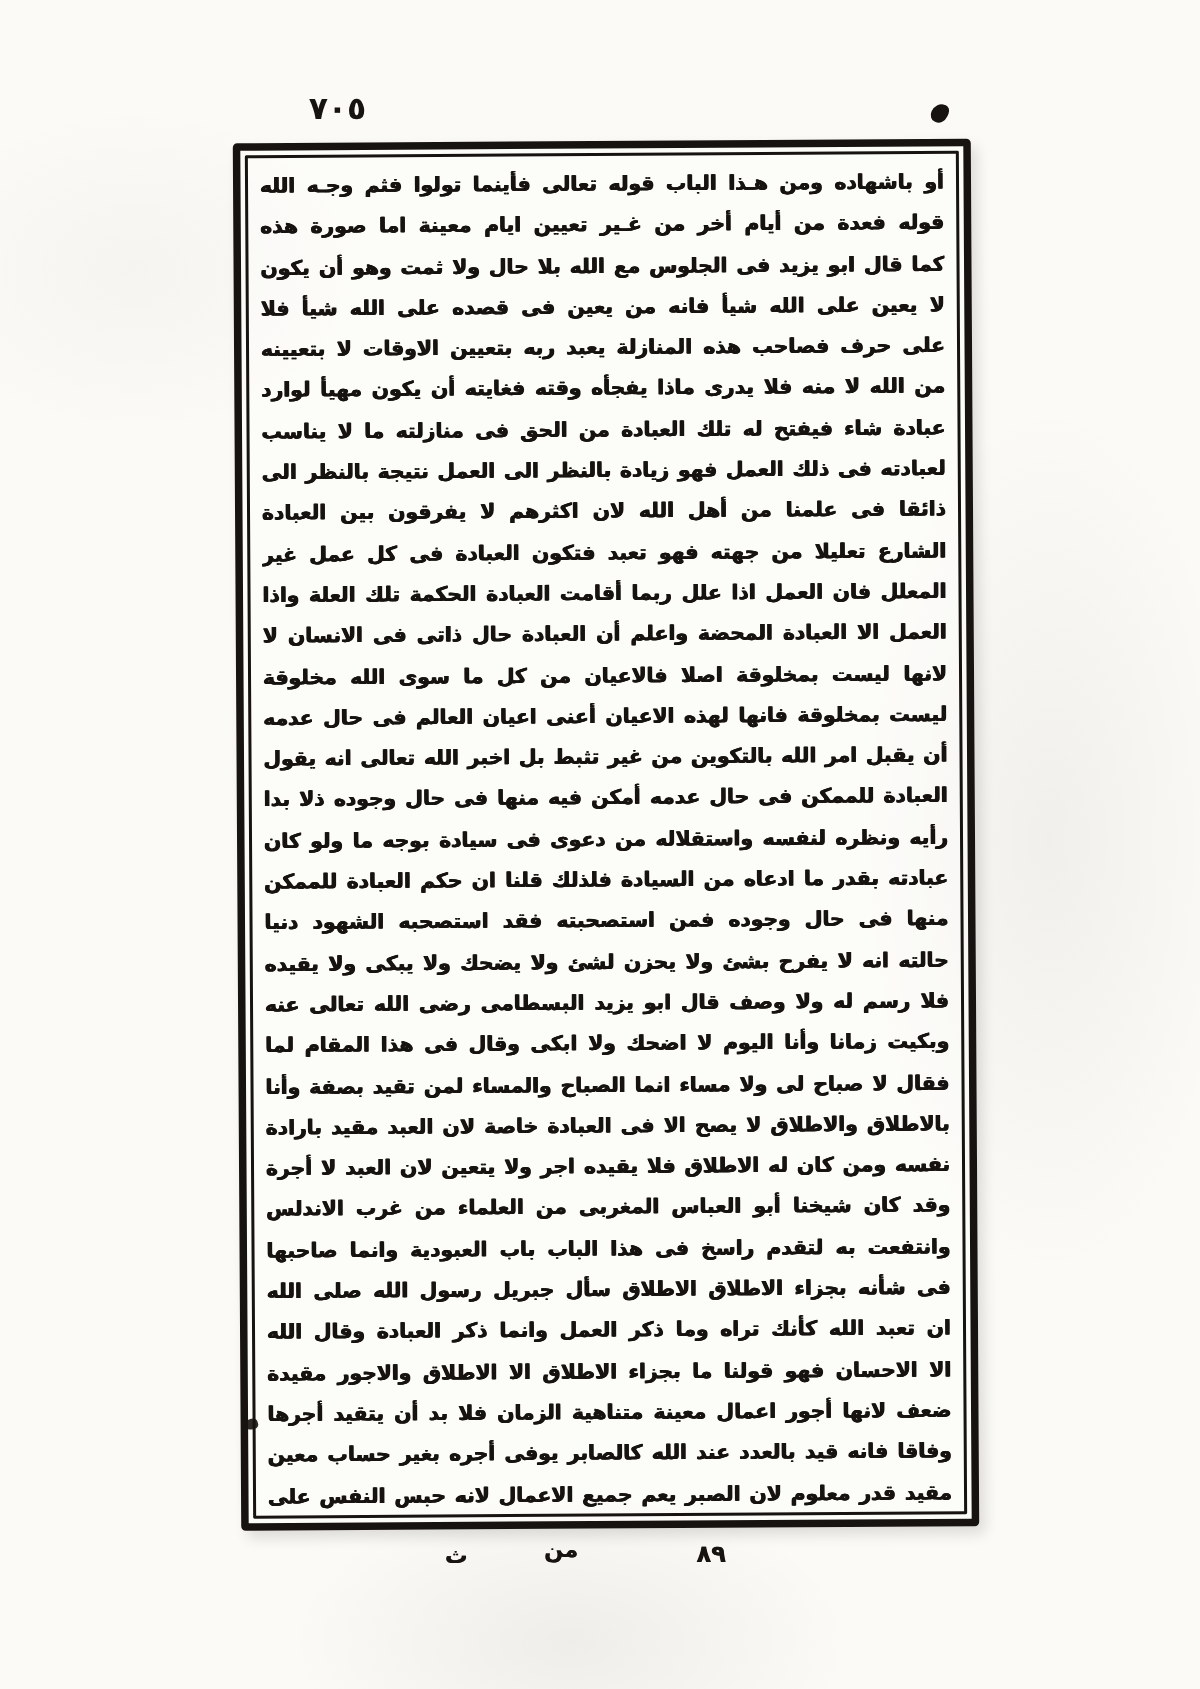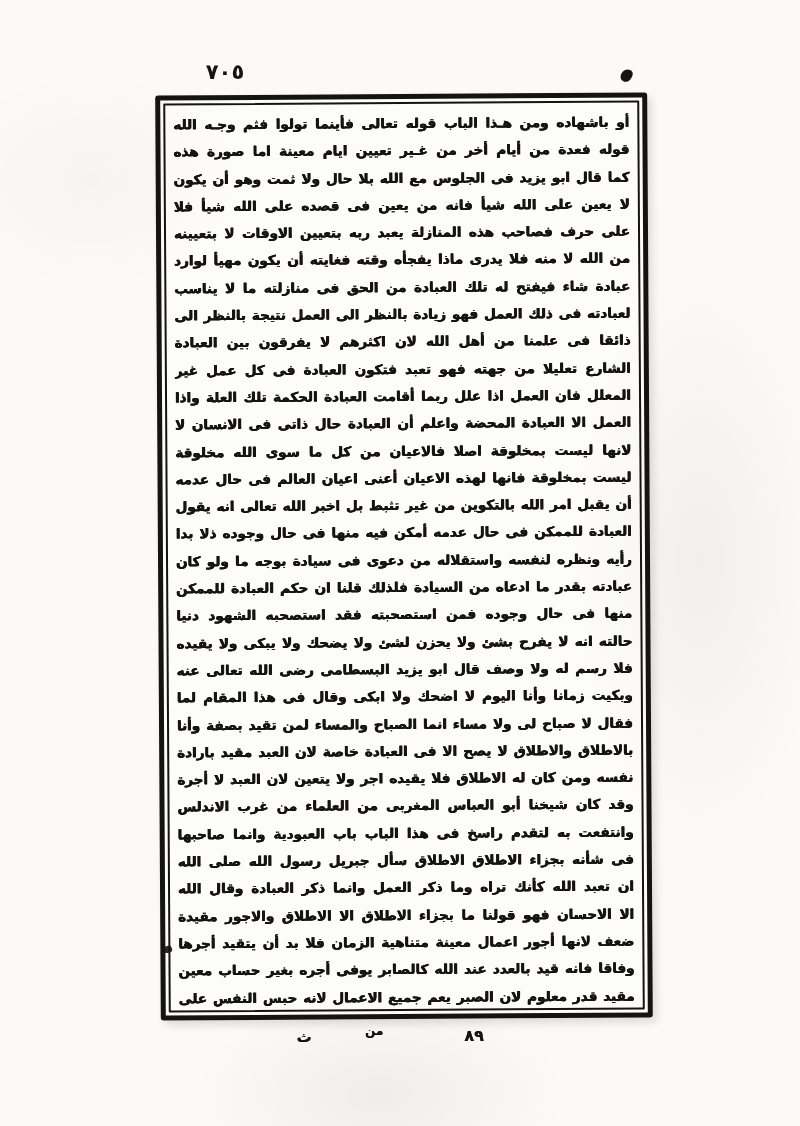--- a/index.html
+++ b/index.html
@@ -81,21 +81,21 @@
     word-spacing: 1px;
     white-space: normal;
   }
   .footer-mark {
     position: absolute;
     color: var(--ink, #171310);
     font-weight: 700;
     text-shadow: 0.3px 0 0 currentColor;
   }
   .quire    { left: 452px; top: 1026px; width: 44px; text-align: center; font-size: 16px; letter-spacing: 1px; }
-  .catch-1  { left: 352px; top: 1024px; width: 44px; text-align: center; font-size: 12px; }
+  .catch-1  { left: 352px; top: 1024px; width: 44px; text-align: center; font-size: 15px; }
   .catch-2  { left: 282px; top: 1028px; width: 44px; text-align: center; font-size: 15px; }
   .speck {
     position: absolute;
     left: 163px;
     top: 946px;
     width: 9px;
     height: 7px;
     background: var(--ink, #171310);
     border-radius: 55% 45% 40% 60%;
     transform: rotate(-15deg);

